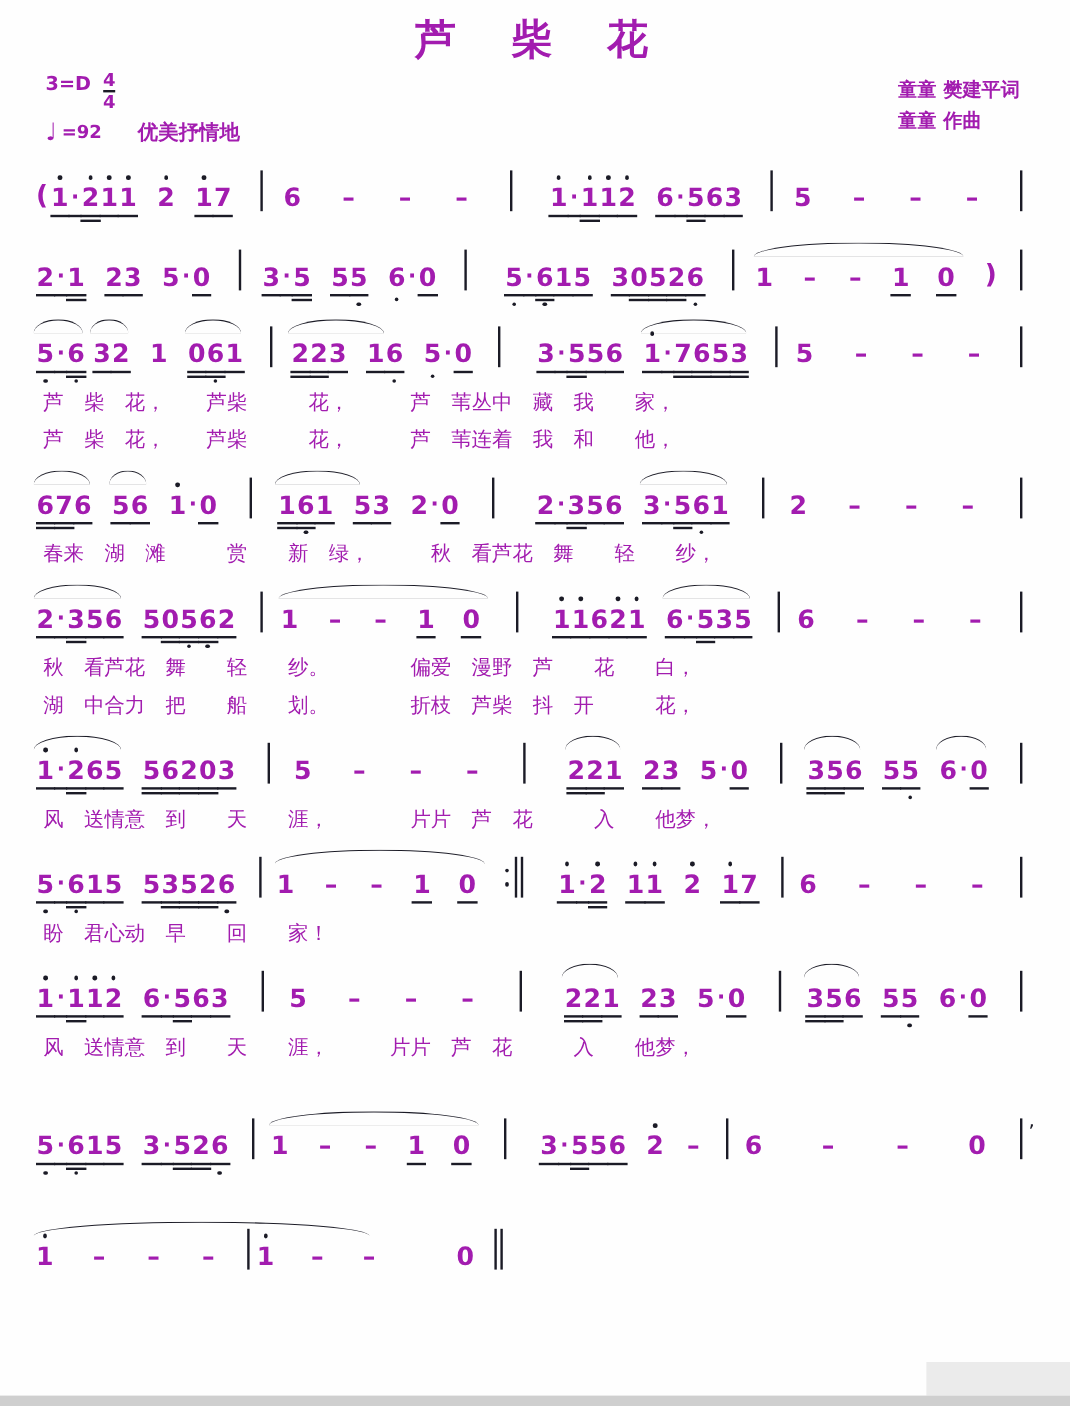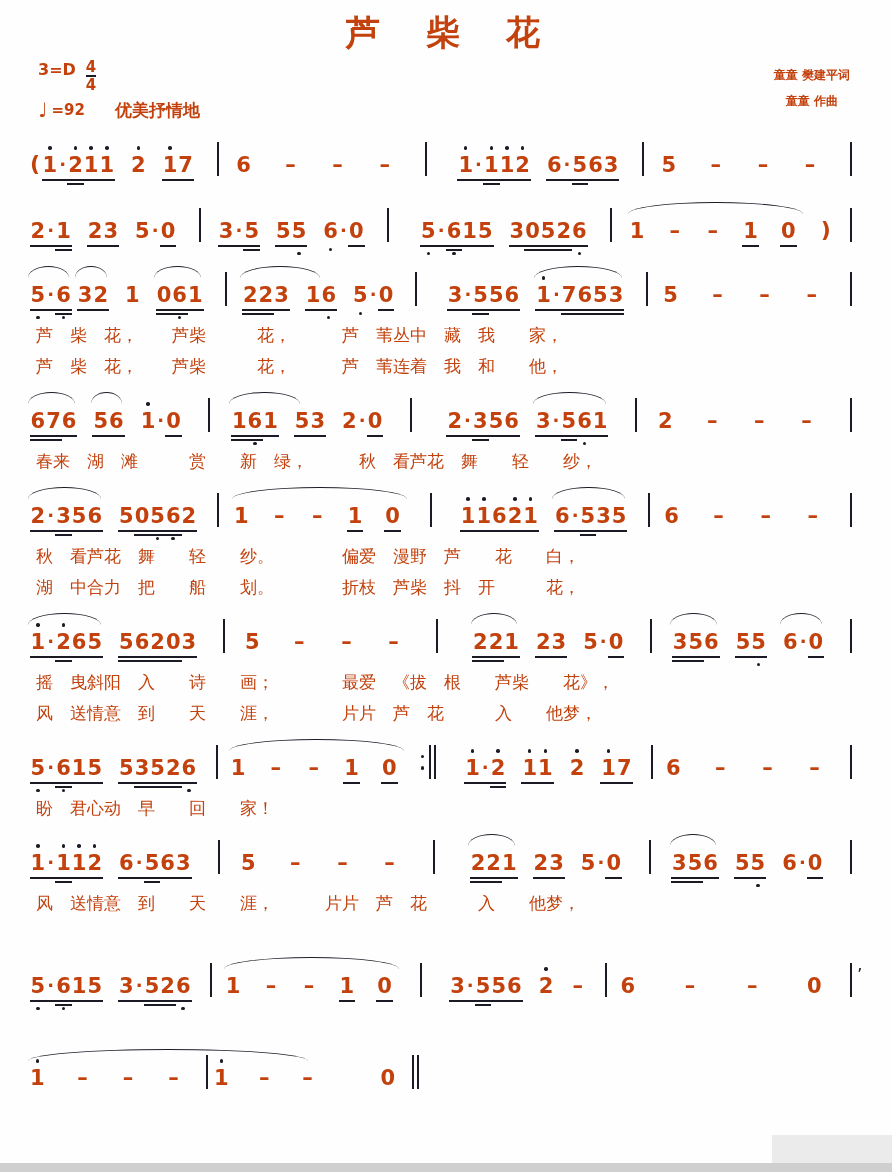--- a/index.html
+++ b/index.html
@@ -1,31 +1,31 @@
 <!DOCTYPE html>
 <html><head>
 <meta charset="utf-8">
 <style>
   html,body{margin:0;padding:0;background:#e8e8e8;}
   .page{position:relative;width:892px;height:1172px;background:#fefefe;margin:0 auto;
-        font-family:"DejaVu Sans","Liberation Sans",sans-serif;color:#c2410c;overflow:hidden;}
+        font-family:"DejaVu Sans","Liberation Sans",sans-serif;color:#a21caf;overflow:hidden;}
   .scan-edge-bottom{position:absolute;left:0;bottom:0;width:100%;height:9px;background:#cfcfcf;}
   .scan-smudge{position:absolute;right:0;bottom:9px;width:120px;height:28px;background:#dedede;opacity:.6;}
 
   .title{ text-align:center;font-size:34px;font-weight:bold;letter-spacing:6px;
           font-family:"Liberation Serif","DejaVu Serif",serif;padding-top:10px;}
 
   .hdr{position:relative;height:72px;margin:2px 36px 0 36px;}
   .keyrow{position:absolute;left:2px;top:2px;font-size:16px;font-weight:bold;display:flex;align-items:flex-start;}
   .frac{display:inline-block;margin-left:10px;line-height:14px;font-size:15px;font-weight:bold;}
   .frac .bar{display:block;height:1.5px;background:#1b1b26;margin:1px 0;}
   .temporow{position:absolute;left:2px;top:40px;font-size:15px;font-weight:bold;display:flex;align-items:center;gap:4px;}
   .tempo-note{font-size:20px;}
   .expr{margin-left:26px;font-size:17px;font-weight:600;}
-  .credits{position:absolute;right:6px;top:4px;text-align:center;font-size:12px;font-weight:600;line-height:26px;}
+  .credits{position:absolute;right:6px;top:4px;text-align:left;font-size:16px;font-weight:600;line-height:26px;}
 
   .score{padding:0 34px 0 30px;}
   .system-block{margin-bottom:6px;}
   .system{display:flex;align-items:flex-end;justify-content:space-between;}
   .measure{display:flex;align-items:flex-end;padding:20px 0 12px 0;}
   .measure.gap{margin-left:14px;}
   .group{position:relative;display:inline-flex;align-items:flex-end;margin-right:16px;}
   .group:last-child{margin-right:6px;}
   .group.tight{margin-left:-10px;}
   .group.spread{justify-content:space-between;}
@@ -484,21 +484,20 @@
             </span>
             <span class="group">
               <span class="note">6</span>
               <span class="note aug">·</span>
               <span class="note">0<div class="ul l1"></div></span>
               <div class="slur" style="width: 100%;"></div>
             </span>
           </div>
           <div class="barline"></div>
         </div>
-        <div class="lyrics-line">摇　曳斜阳　入　　诗　　画；　　　　最爱　《拔　根　　芦柴　　花》，</div>
         <div class="lyrics-line">风　送情意　到　　天　　涯，　　　　片片　芦　花　　　入　　他梦，</div>
       </div>
       <div class="system-block">
         <div class="system">
           <div class="measure">
             <span class="group">
               <span class="note">5<div class="ul l1"></div><div class="od below"></div></span>
               <span class="note aug">·<div class="ul l1"></div></span>
               <span class="note">6<div class="ul l1"></div><div class="ul l2"></div><div class="od below"></div></span>
               <span class="note">1<div class="ul l1"></div></span>

